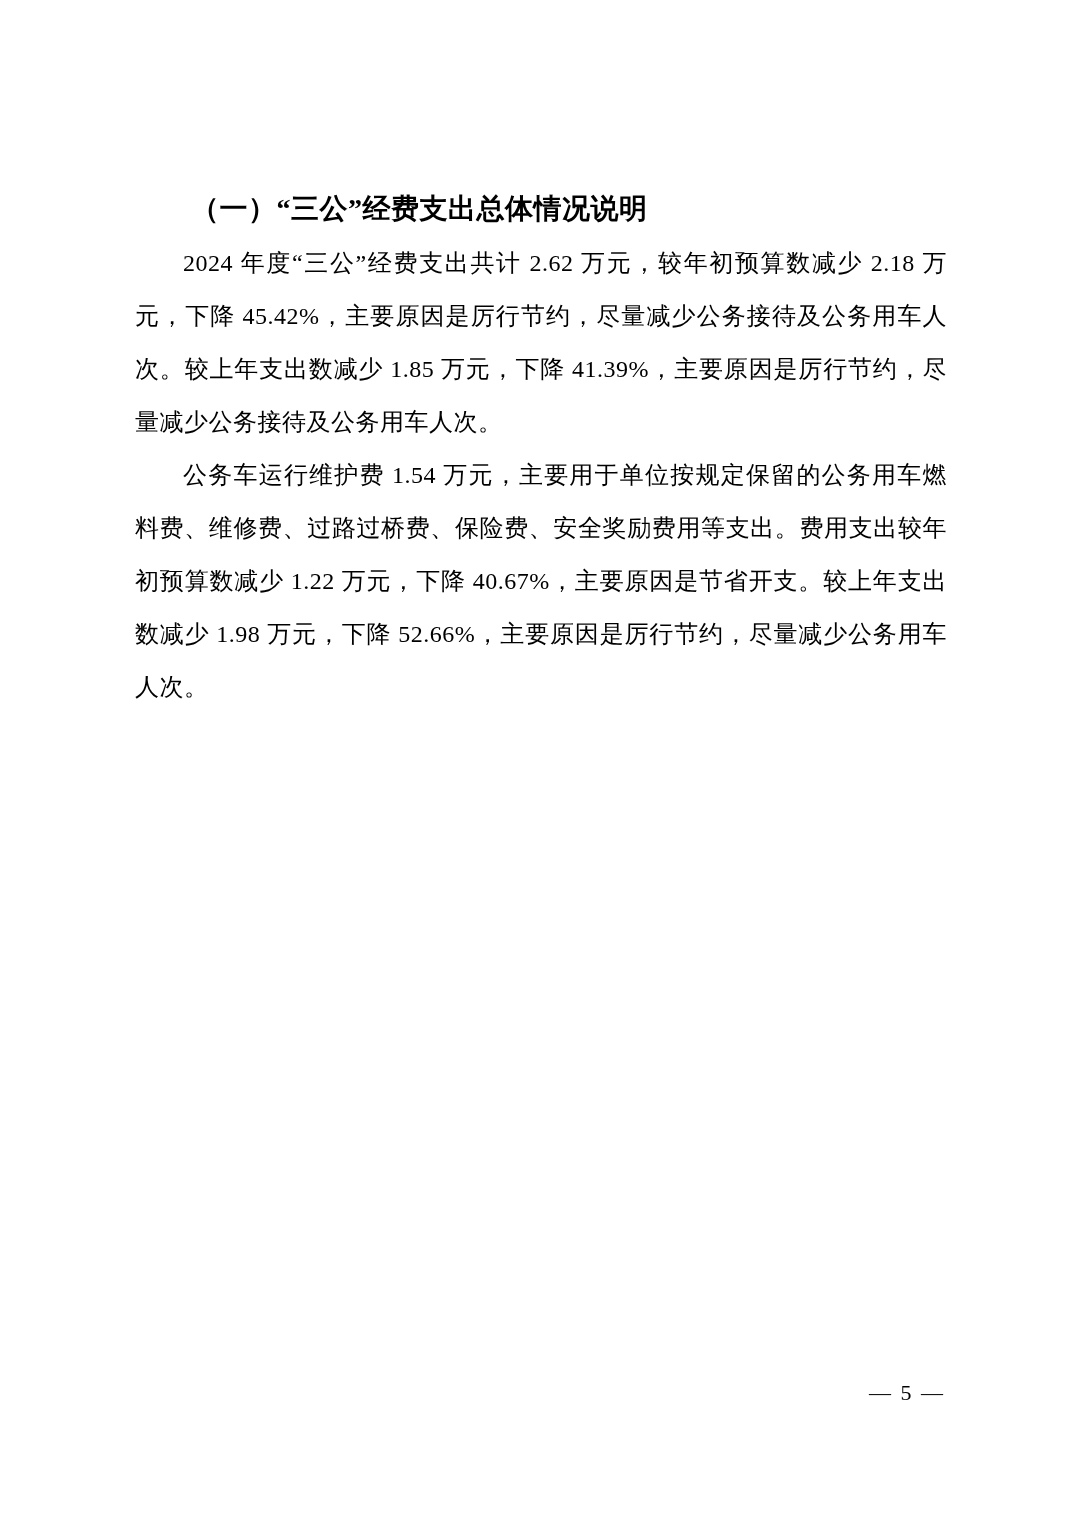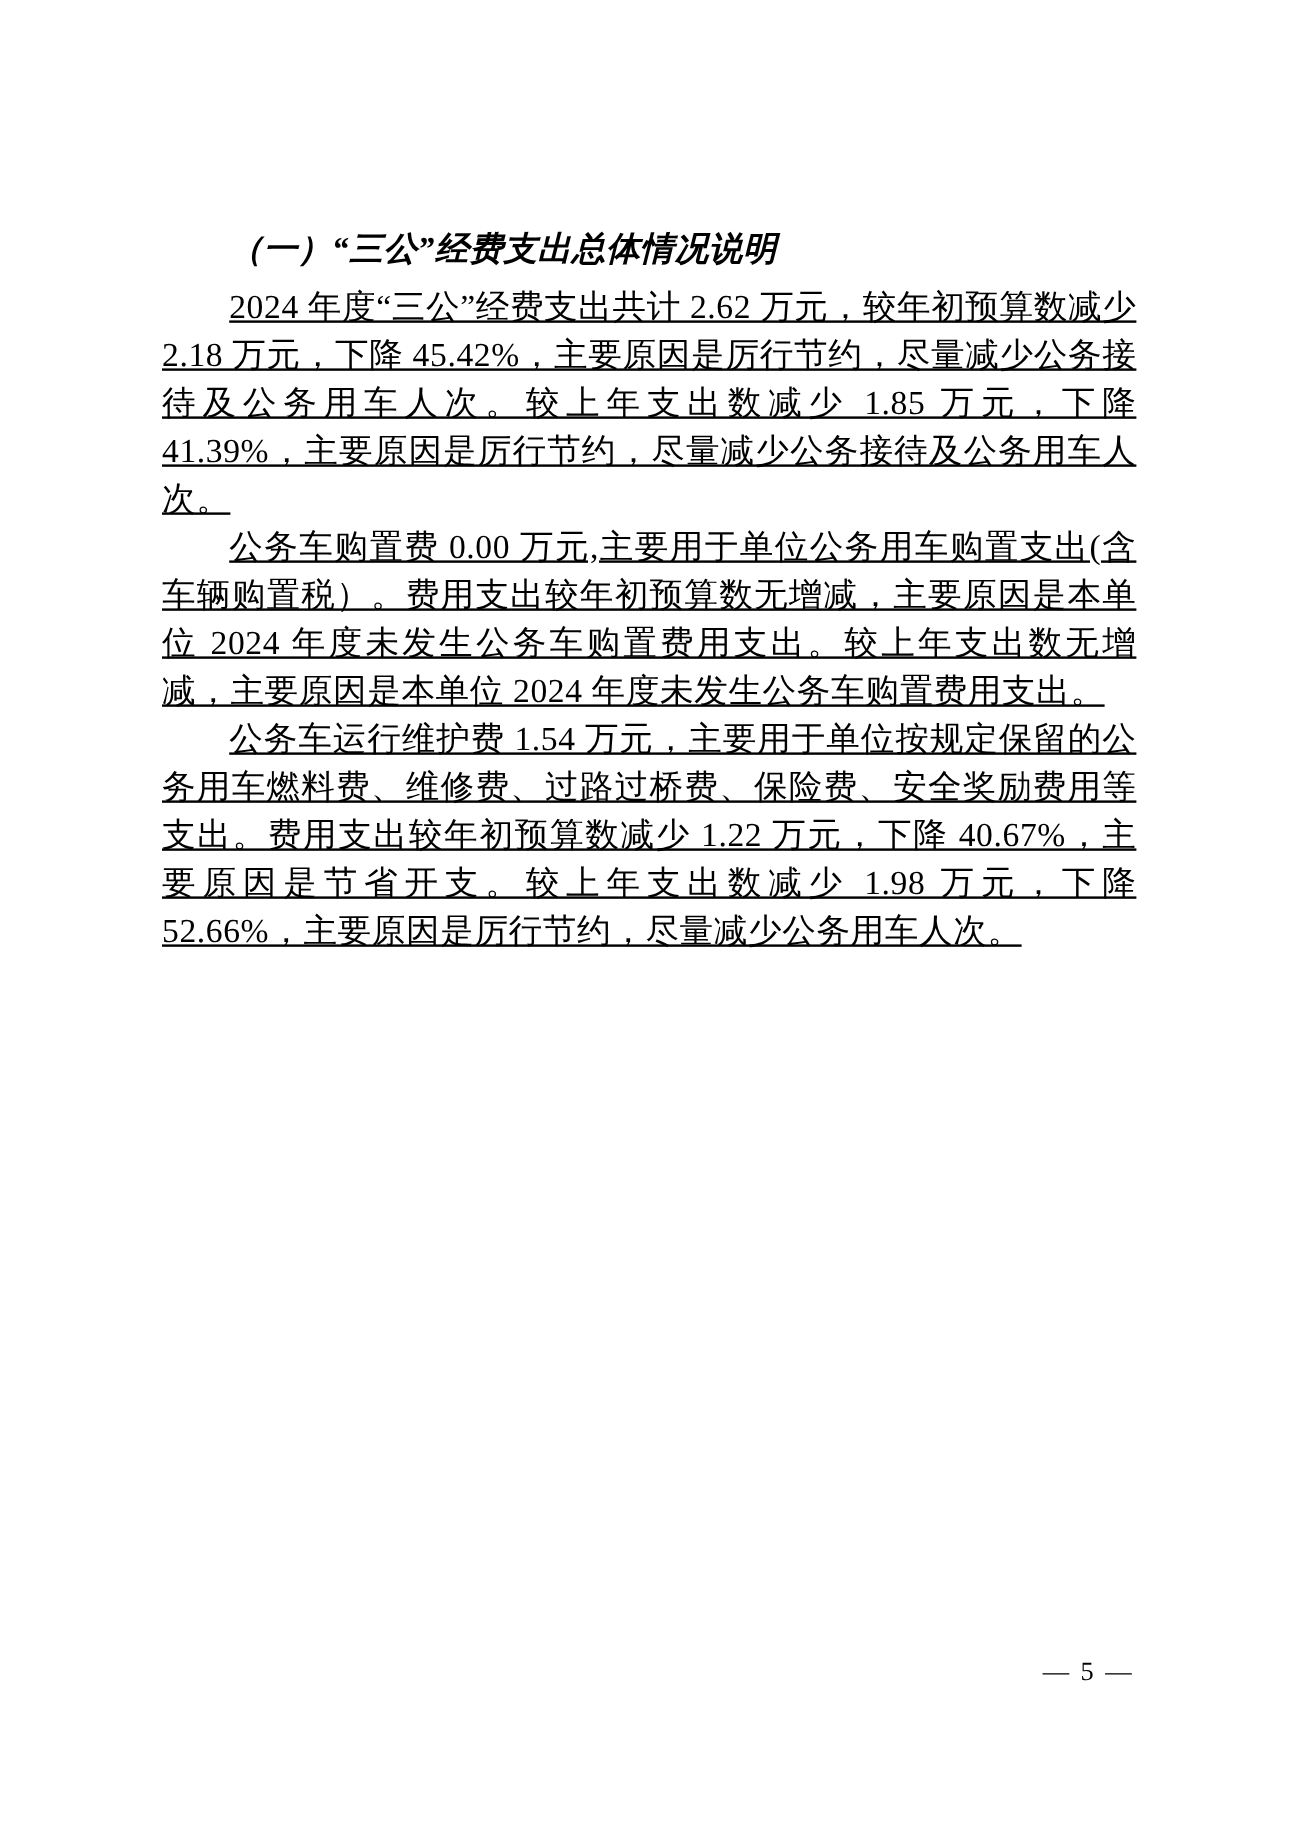--- a/index.html
+++ b/index.html
@@ -22,43 +22,40 @@
     top: 182px;
     width: 812px;
   }
   .sec-heading {
     font-size: 28px;
     line-height: 54.5px;
     font-weight: bold;
     text-indent: 2em;
     letter-spacing: 0.5px;
     white-space: nowrap;
-    font-style: italic;
   }
   .sec-paragraph {
-    font-size: 28px;
-    line-height: 40px;
+    font-size: 24px;
+    line-height: 53px;
     text-indent: 2em;
     text-align: justify;
     letter-spacing: 0.5px;
-    text-decoration: underline;
   }
   .page-number {
     position: absolute;
     top: 1380px;
     right: 130px;
     font-size: 22px;
     letter-spacing: 2px;
     color: #000000;
   }
 </style>
 </head>
 <body>
 
 <div class="page">
   <div class="doc-body">
       <div class="sec-heading">（一）“三公”经费支出总体情况说明</div>
       <div class="sec-paragraph">2024 年度“三公”经费支出共计 2.62 万元，较年初预算数减少 2.18 万元，下降 45.42%，主要原因是厉行节约，尽量减少公务接待及公务用车人次。较上年支出数减少 1.85 万元，下降 41.39%，主要原因是厉行节约，尽量减少公务接待及公务用车人次。</div>
-      <div class="sec-paragraph">公务车购置费 0.00 万元,主要用于单位公务用车购置支出(含车辆购置税）。费用支出较年初预算数无增减，主要原因是本单位 2024 年度未发生公务车购置费用支出。较上年支出数无增减，主要原因是本单位 2024 年度未发生公务车购置费用支出。</div>
       <div class="sec-paragraph">公务车运行维护费 1.54 万元，主要用于单位按规定保留的公务用车燃料费、维修费、过路过桥费、保险费、安全奖励费用等支出。费用支出较年初预算数减少 1.22 万元，下降 40.67%，主要原因是节省开支。较上年支出数减少 1.98 万元，下降 52.66%，主要原因是厉行节约，尽量减少公务用车人次。</div>
     </div>
   <div class="page-number">— 5 —</div>
 </div>
 
 </body></html>

